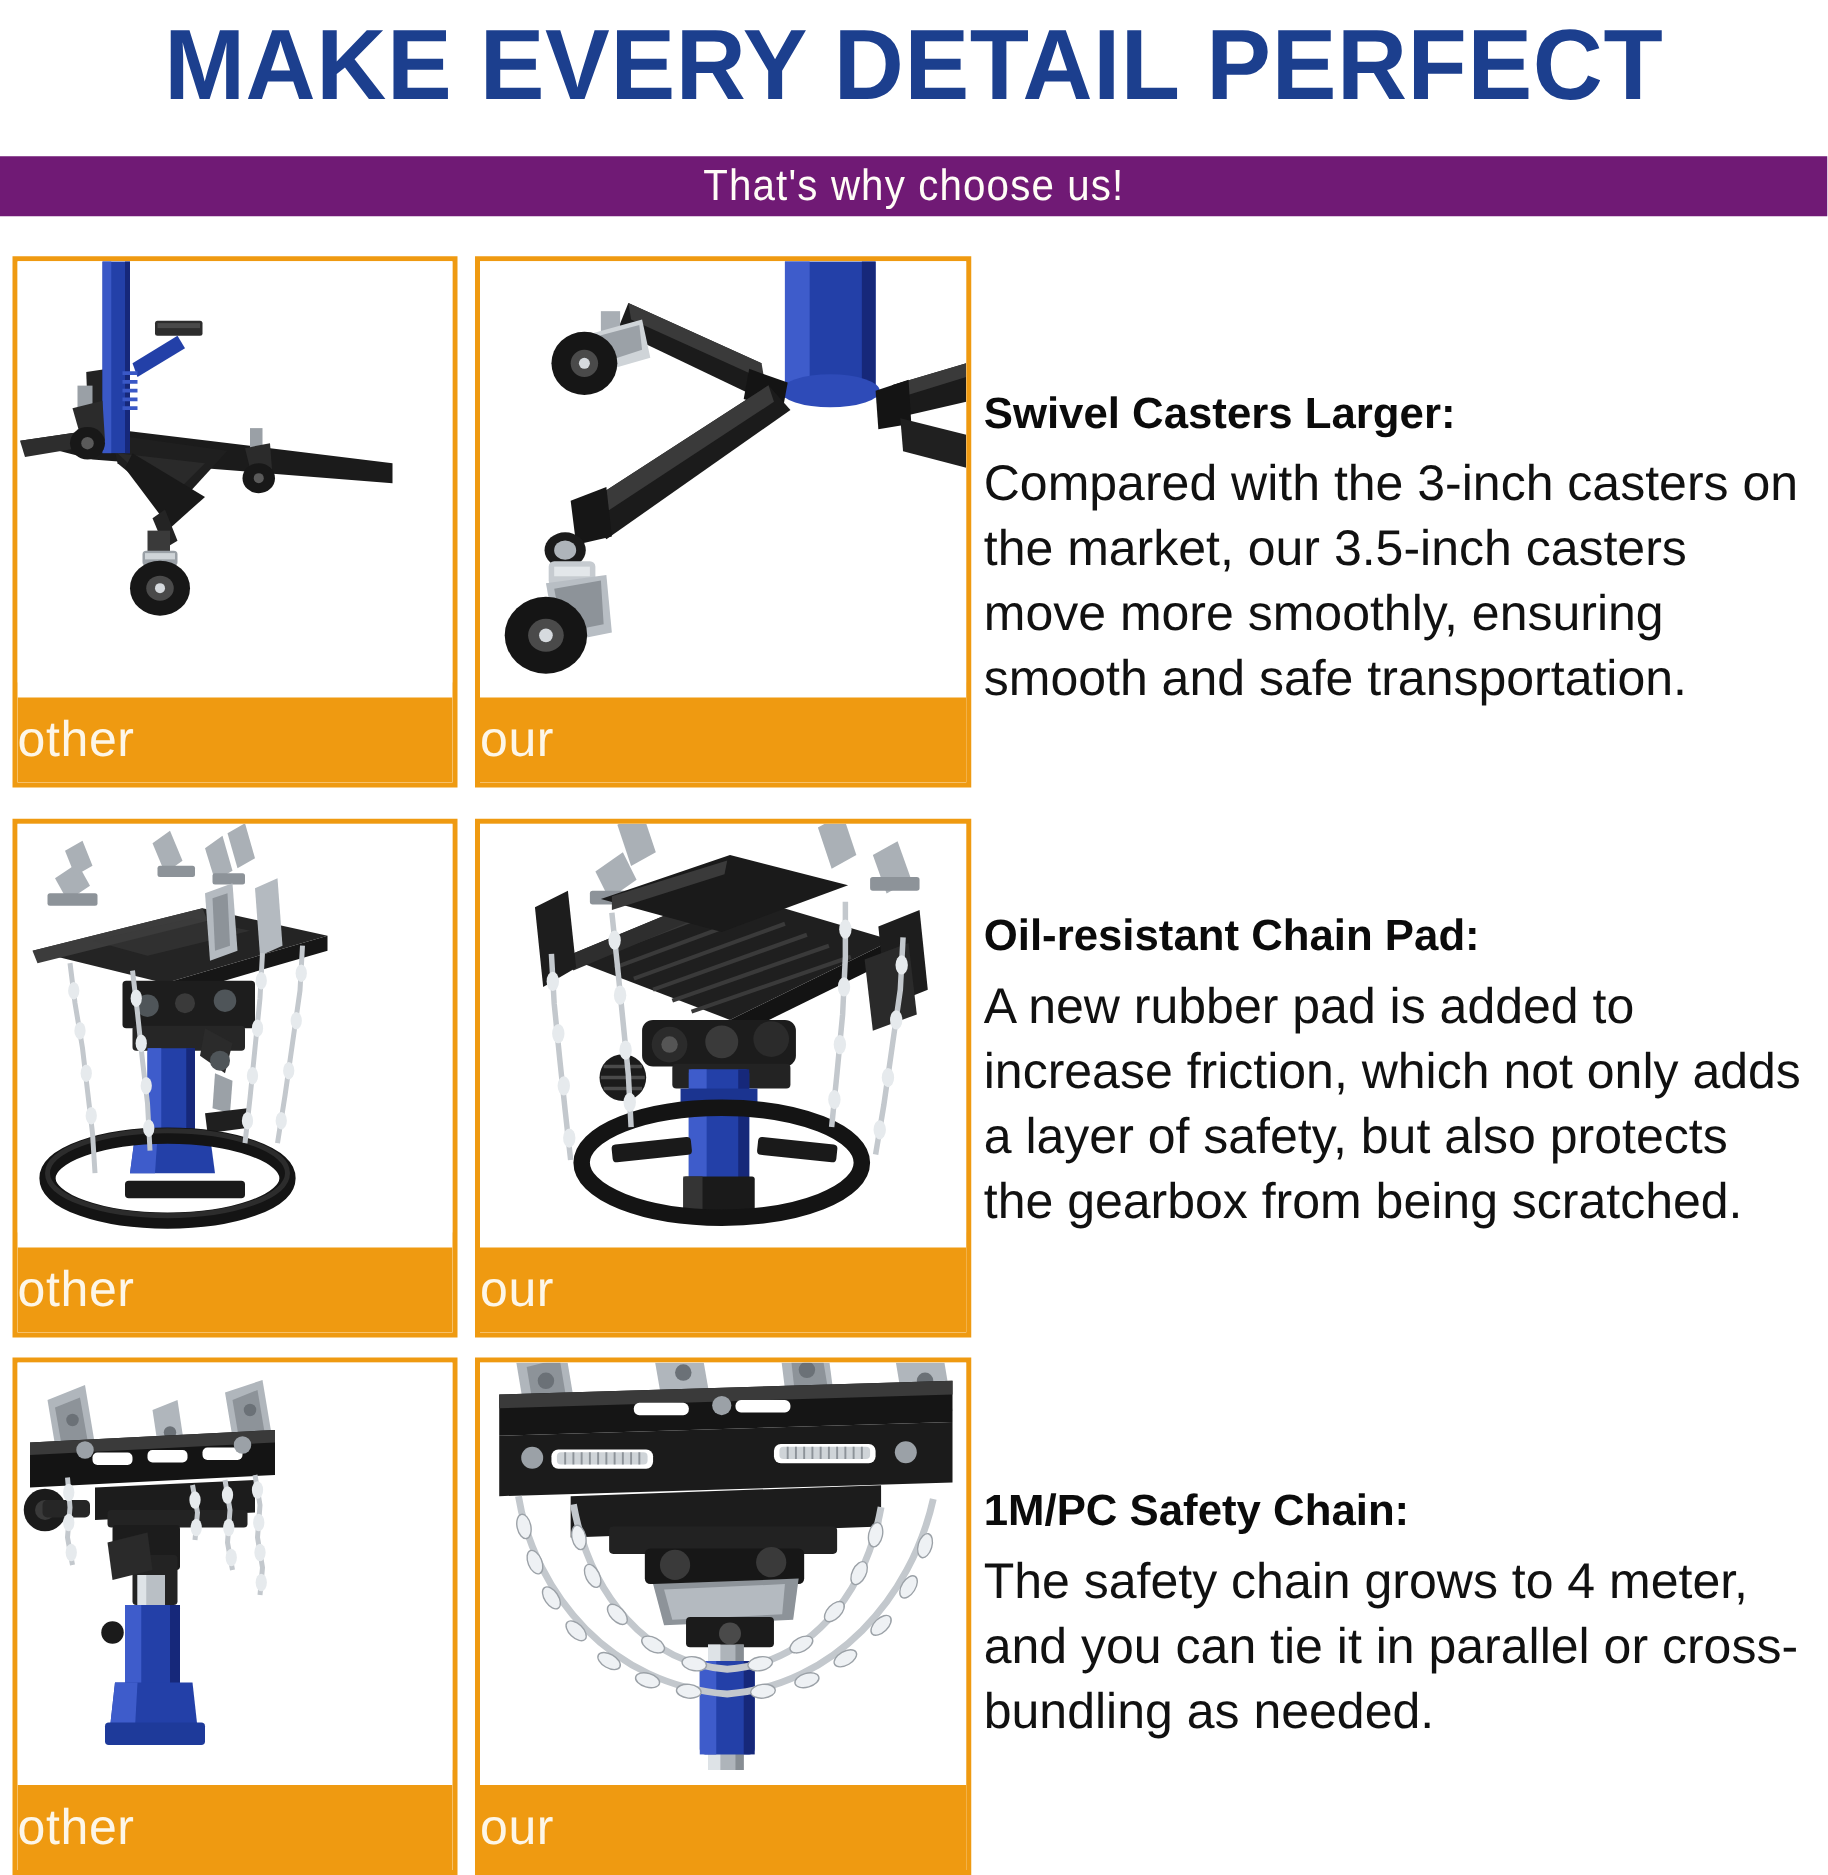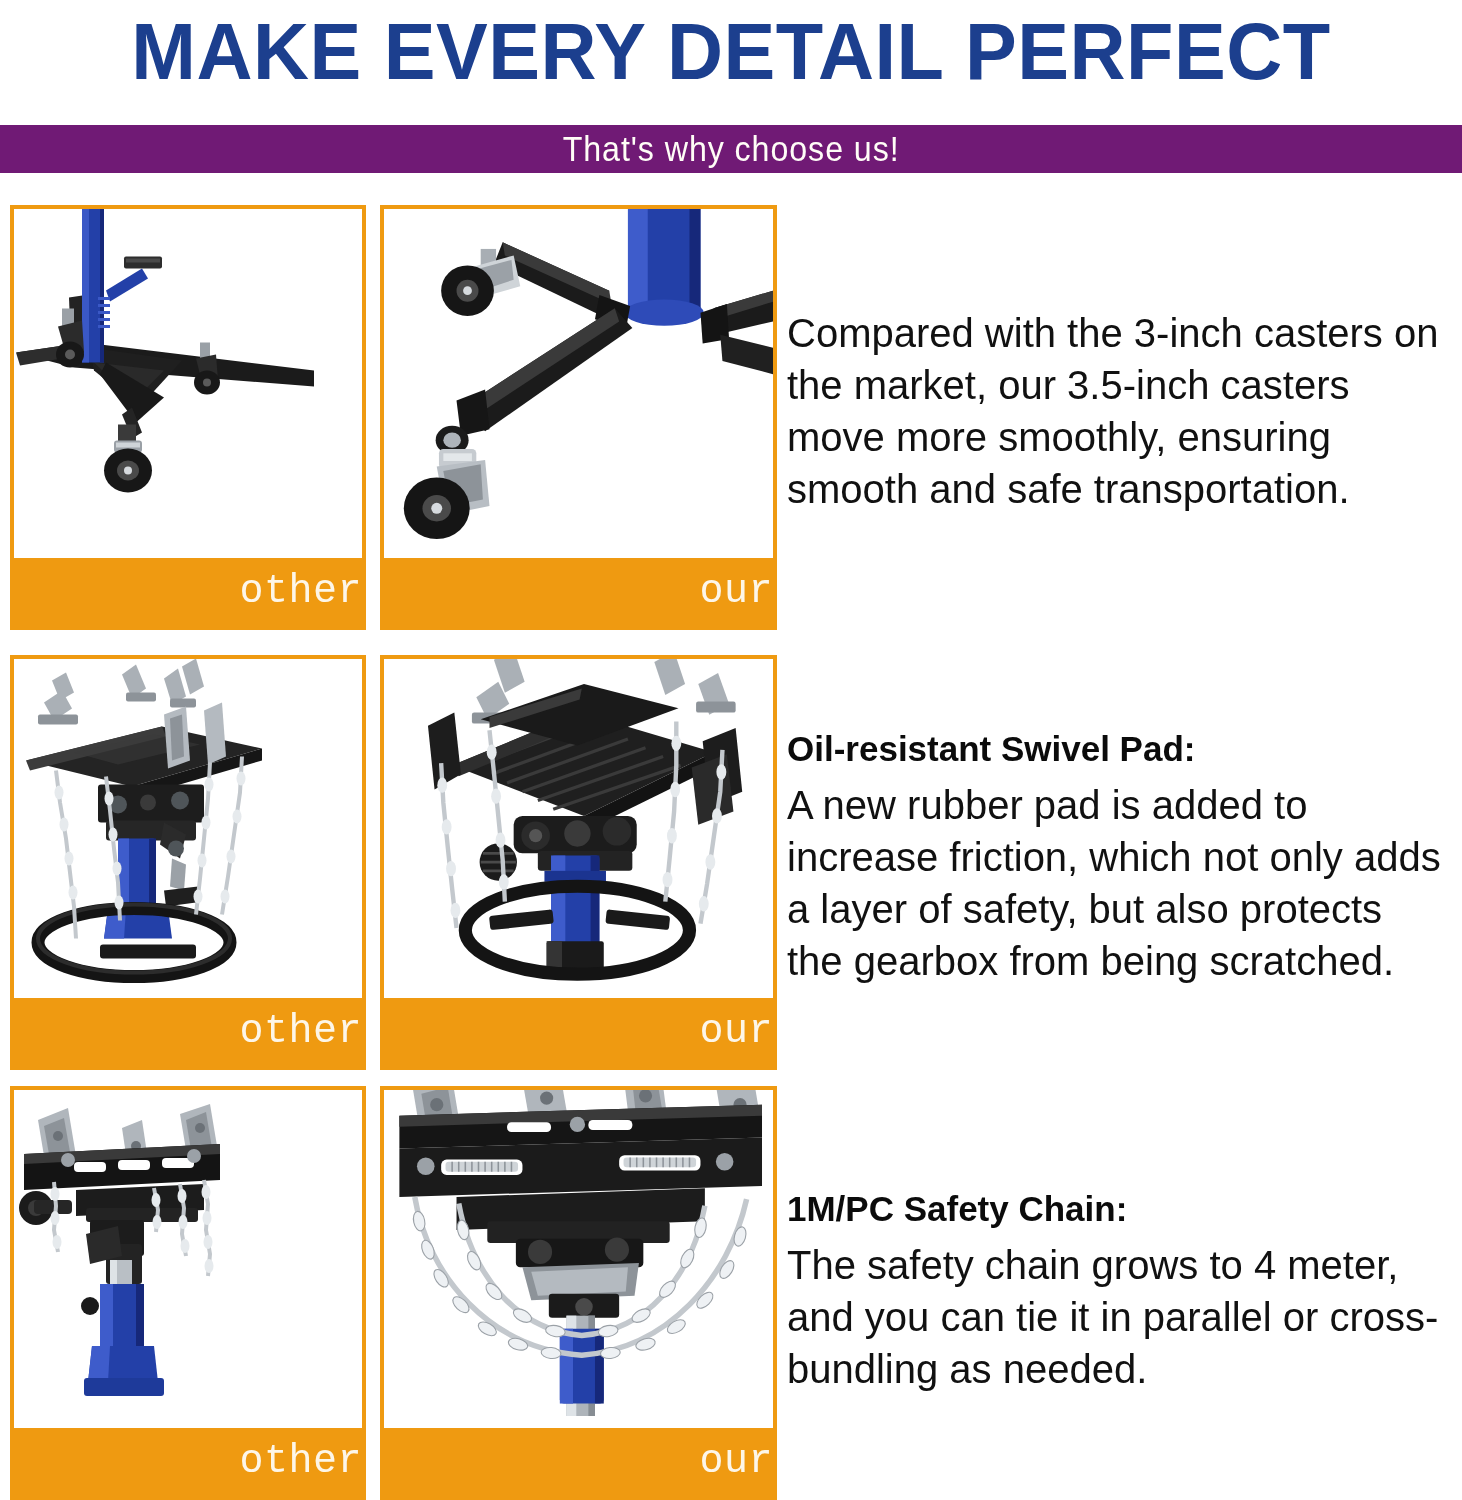--- a/index.html
+++ b/index.html
@@ -85,25 +85,25 @@
     flex: 1 1 auto;
     background: #ffffff;
     overflow: hidden;
   }
 
   .caption {
     flex: 0 0 auto;
     height: 68px;
     background: #EF9A11;
     color: #FDF6E8;
-    font-family: Liberation Mono, monospace;
+    font-family: Liberation Sans, sans-serif;
     font-weight: normal;
     font-size: 40px;
     line-height: 68px;
-    text-align: right;
+    text-align: left;
     letter-spacing: 0.5px;
     margin-top: 12px;
   }
 
   
   .feature {
     position: absolute;
     left: 787px;
     width: 660px;
   }
@@ -584,24 +584,25 @@
             <ellipse cx="288" cy="146" rx="5" ry="9" transform="rotate(12 288 146)"></ellipse>
           </g>
         </svg>
       </div>
       <div class="caption">our</div>
     </div>
   </div>
 </div>
 
 <div class="feature feature-1">
+  <p class="feature-heading">Swivel Casters Larger:</p>
   <p class="feature-body">Compared with the 3-inch casters on the market, our 3.5-inch casters move more smoothly, ensuring smooth and safe transportation.</p>
 </div>
 
 <div class="feature feature-2">
-  <p class="feature-heading">Oil-resistant Swivel Pad:</p>
+  <p class="feature-heading">Oil-resistant Chain Pad:</p>
   <p class="feature-body">A new rubber pad is added to increase friction, which not only adds a layer of safety, but also protects the gearbox from being scratched.</p>
 </div>
 
 <div class="feature feature-3">
   <p class="feature-heading">1M/PC Safety Chain:</p>
   <p class="feature-body">The safety chain grows to 4 meter, and you can tie it in parallel or cross-bundling as needed.</p>
 </div>
 
 </body></html>

